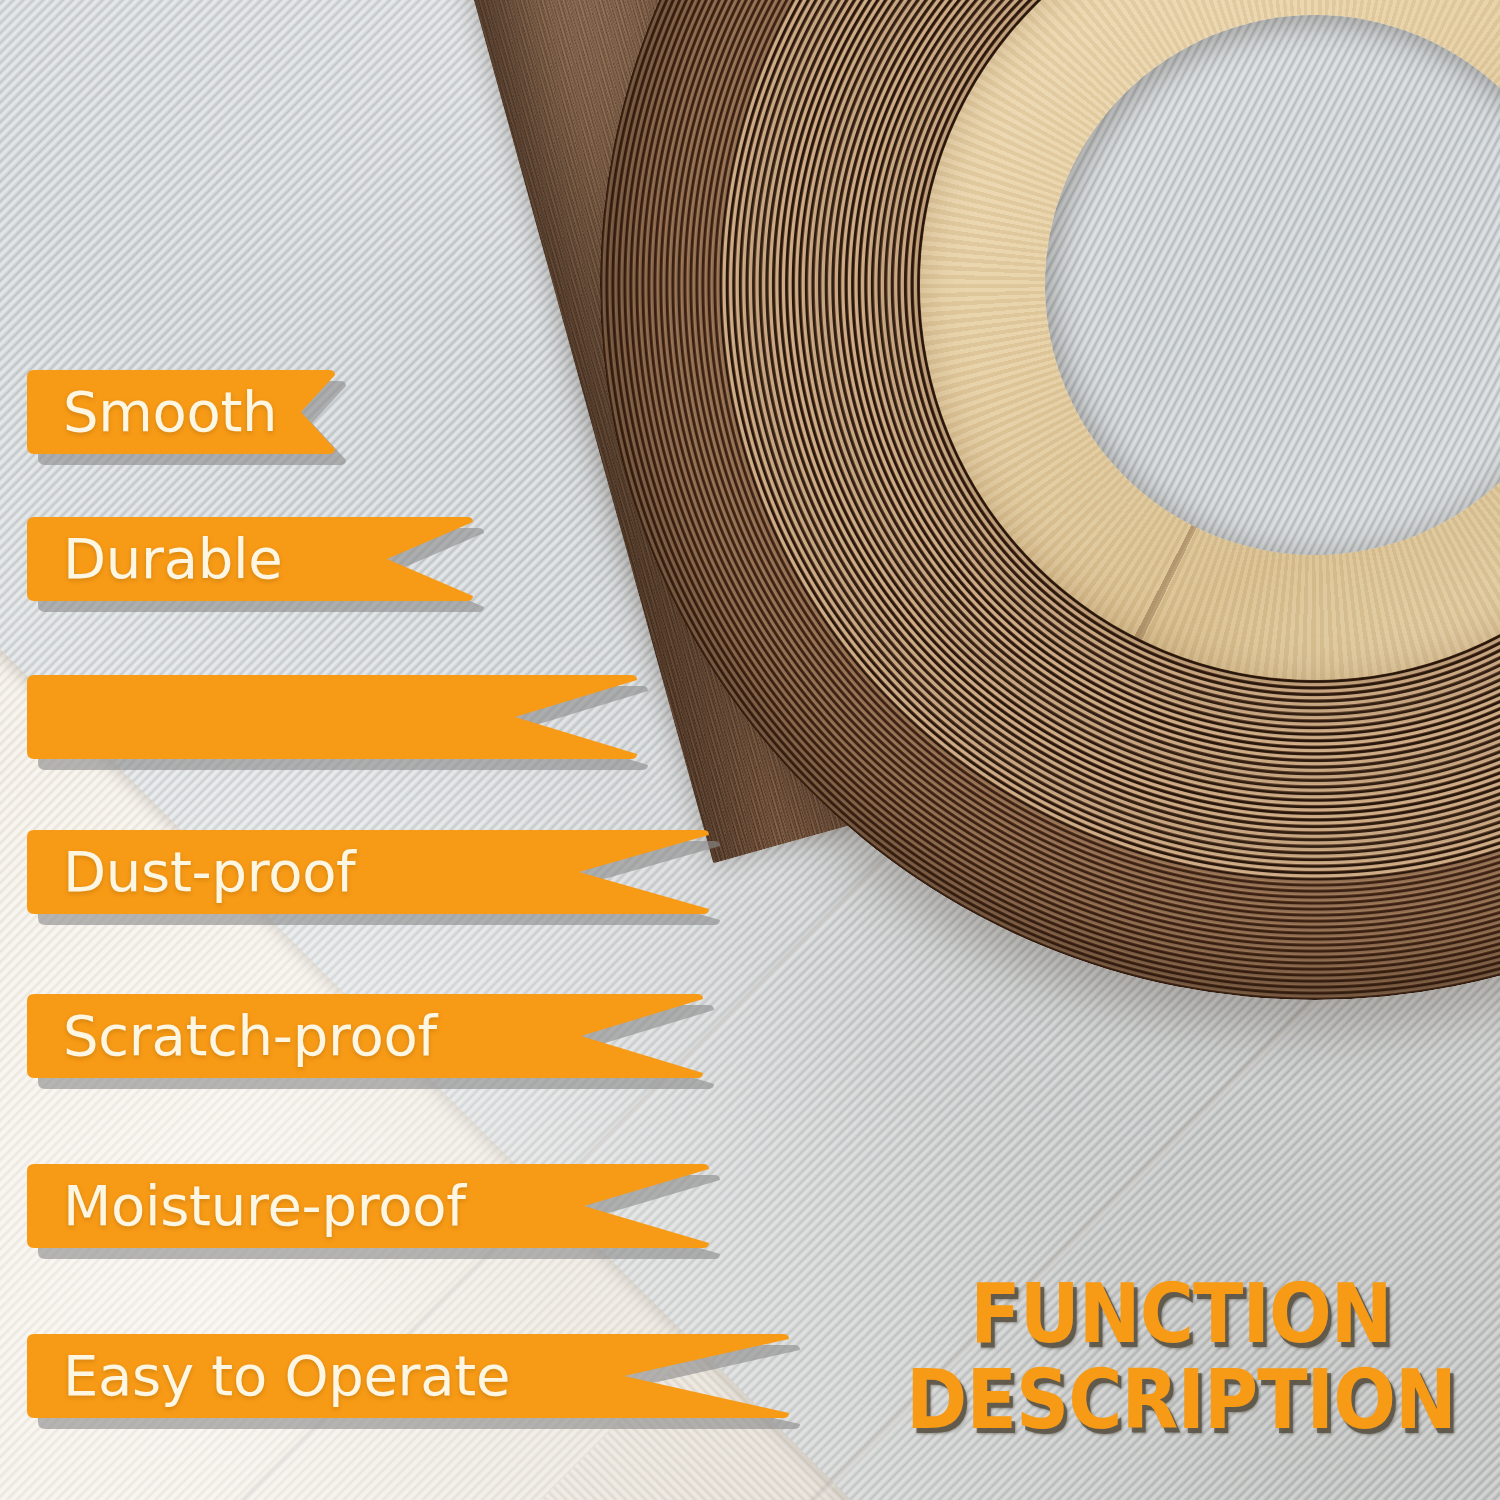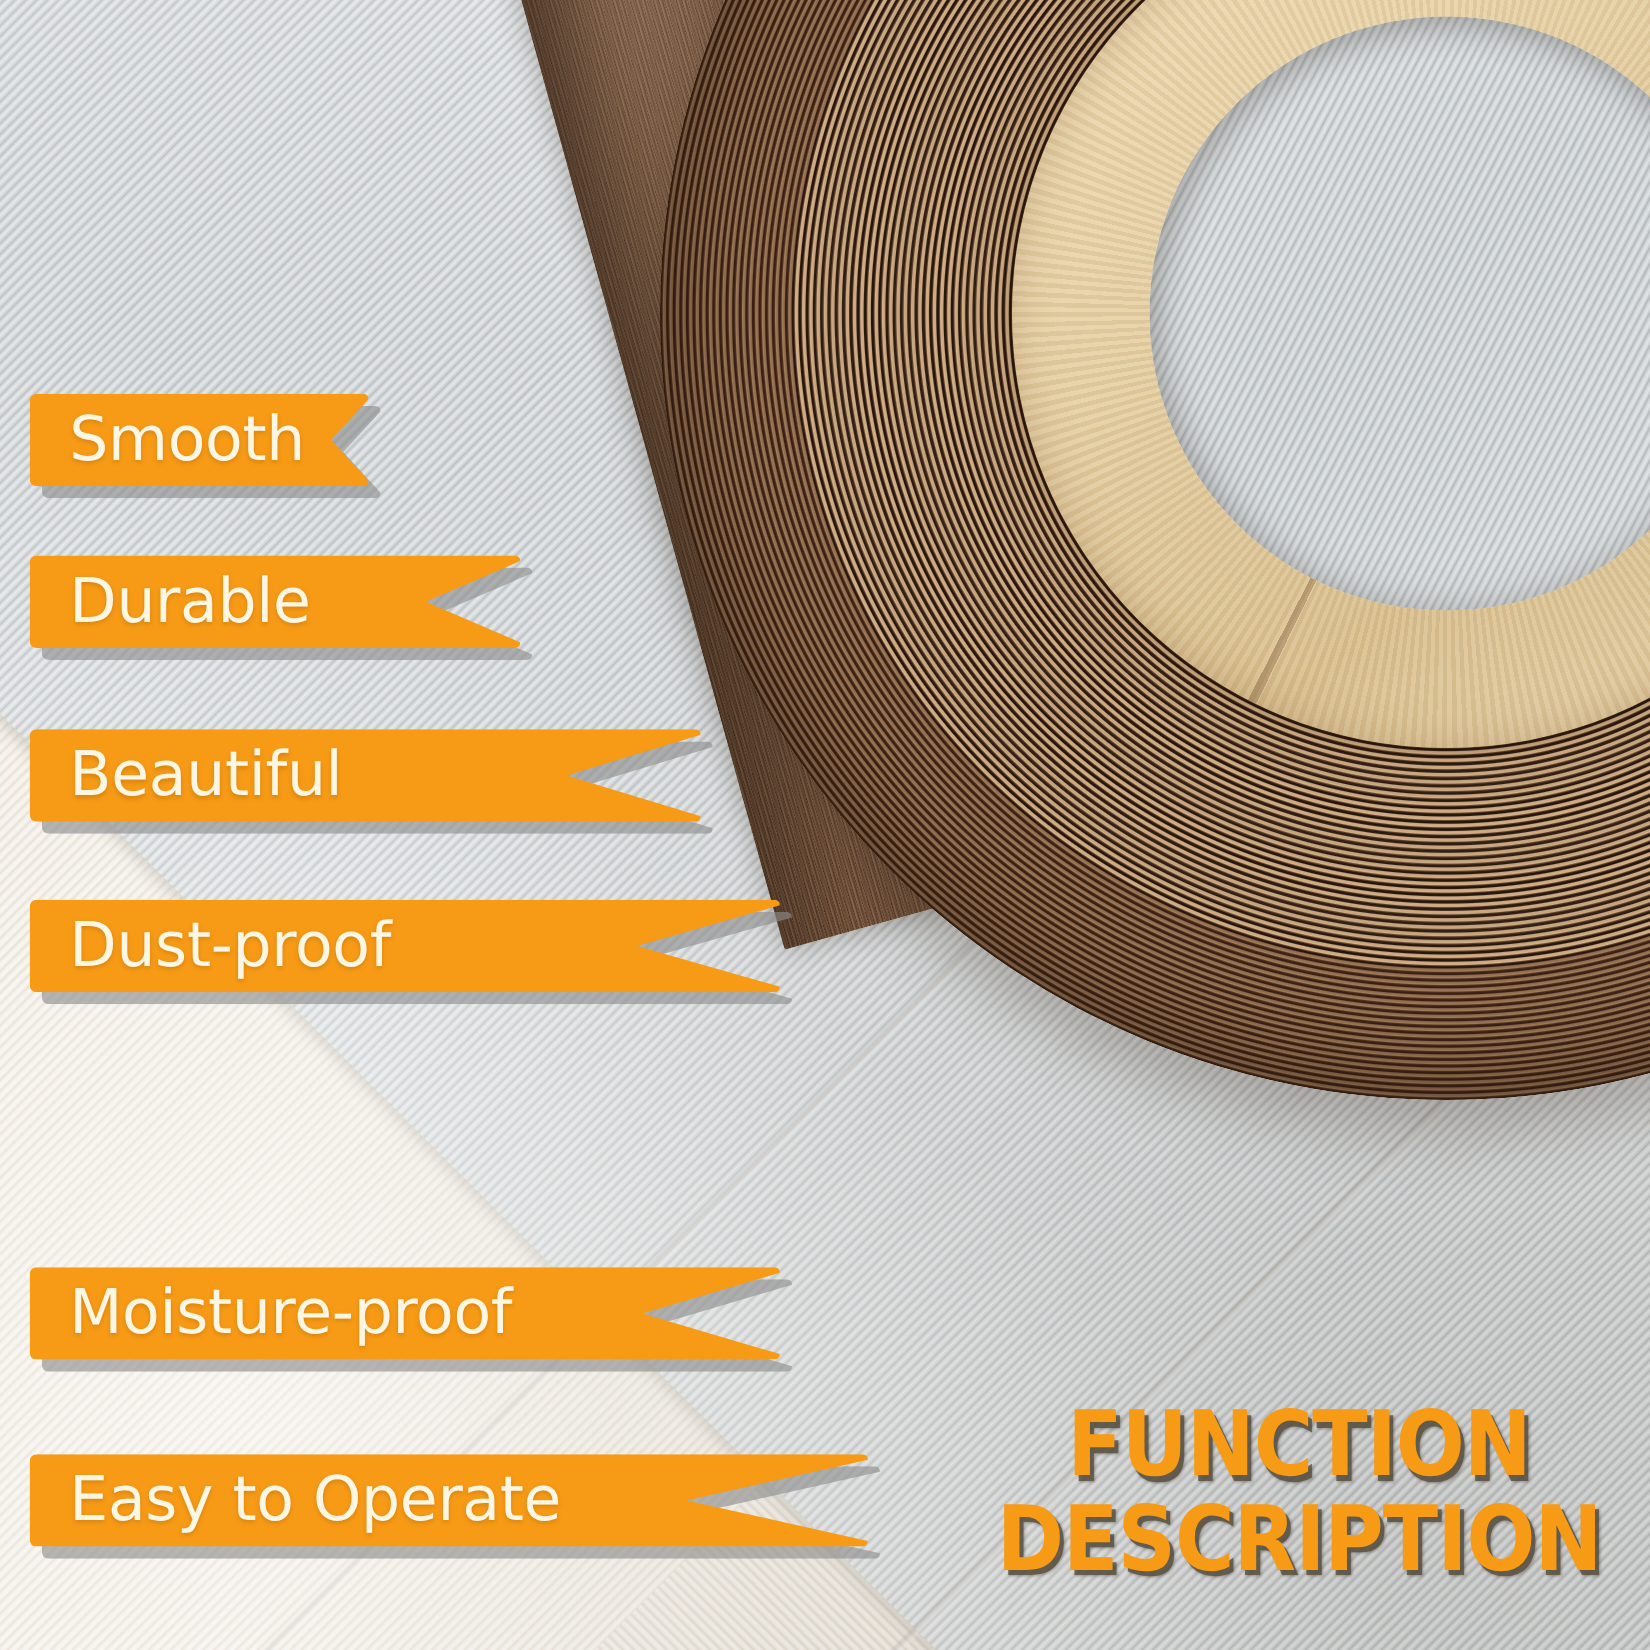--- a/index.html
+++ b/index.html
@@ -199,20 +199,21 @@
     box-shadow:0 26px 60px rgba(60,46,32,.30);
     pointer-events:none;
   }
 
   
   #ribbons{ position:absolute; left:0; top:0; width:1500px; height:1500px; }
   .ribbon{
     position:absolute;
     height:84px;
     left:27px;
+    margin-top:12px;
   }
   .ribbon .shape,
   .ribbon .shadow{
     position:absolute; left:0; top:0;
     width:100%; height:100%;
   }
   .ribbon .shadow{
     transform:translate(11px,11px);
     opacity:.62;
   }
@@ -298,30 +299,38 @@
         </svg>
         <div class="label">Durable</div>
       </div>
       <div class="ribbon" style="top: 663px; width: 610px;">
         <svg class="shadow" viewBox="0 0 610 84">
           <path d="M 7 0 L 604 0 Q 610 0 610 5 L 488 42 L 610 79 Q 610 84 604 84 L 7 84 Q 0 84 0 77 L 0 7 Q 0 0 7 0 Z" fill="#8d8d8d"></path>
         </svg>
         <svg class="shape" viewBox="0 0 610 84">
           <path d="M 7 0 L 604 0 Q 610 0 610 5 L 488 42 L 610 79 Q 610 84 604 84 L 7 84 Q 0 84 0 77 L 0 7 Q 0 0 7 0 Z" fill="#f79a16"></path>
         </svg>
-        <div class="label">Beautiful</div>
       </div>
       <div class="ribbon" style="top: 818px; width: 682px;">
         <svg class="shadow" viewBox="0 0 682 84">
           <path d="M 7 0 L 676 0 Q 682 0 682 5 L 552 42 L 682 79 Q 682 84 676 84 L 7 84 Q 0 84 0 77 L 0 7 Q 0 0 7 0 Z" fill="#8d8d8d"></path>
         </svg>
         <svg class="shape" viewBox="0 0 682 84">
           <path d="M 7 0 L 676 0 Q 682 0 682 5 L 552 42 L 682 79 Q 682 84 676 84 L 7 84 Q 0 84 0 77 L 0 7 Q 0 0 7 0 Z" fill="#f79a16"></path>
         </svg>
         <div class="label">Dust-proof</div>
+      </div>
+      <div class="ribbon" style="top: 982px; width: 676px;">
+        <svg class="shadow" viewBox="0 0 676 84">
+          <path d="M 7 0 L 670 0 Q 676 0 676 5 L 554 42 L 676 79 Q 676 84 670 84 L 7 84 Q 0 84 0 77 L 0 7 Q 0 0 7 0 Z" fill="#8d8d8d"></path>
+        </svg>
+        <svg class="shape" viewBox="0 0 676 84">
+          <path d="M 7 0 L 670 0 Q 676 0 676 5 L 554 42 L 676 79 Q 676 84 670 84 L 7 84 Q 0 84 0 77 L 0 7 Q 0 0 7 0 Z" fill="#f79a16"></path>
+        </svg>
+        <div class="label">Scratch-proof</div>
       </div>
       <div class="ribbon" style="top: 1152px; width: 682px;">
         <svg class="shadow" viewBox="0 0 682 84">
           <path d="M 7 0 L 676 0 Q 682 0 682 5 L 557 42 L 682 79 Q 682 84 676 84 L 7 84 Q 0 84 0 77 L 0 7 Q 0 0 7 0 Z" fill="#8d8d8d"></path>
         </svg>
         <svg class="shape" viewBox="0 0 682 84">
           <path d="M 7 0 L 676 0 Q 682 0 682 5 L 557 42 L 682 79 Q 682 84 676 84 L 7 84 Q 0 84 0 77 L 0 7 Q 0 0 7 0 Z" fill="#f79a16"></path>
         </svg>
         <div class="label">Moisture-proof</div>
       </div>

